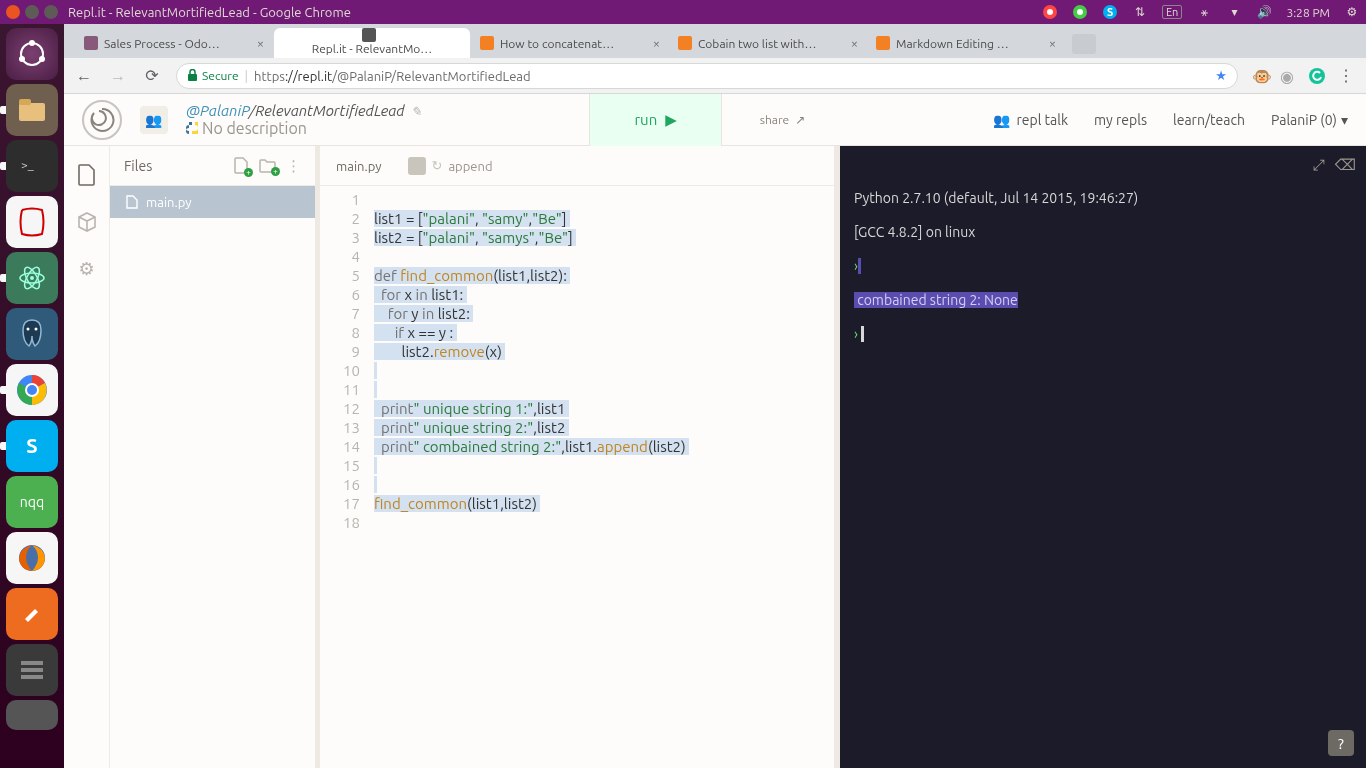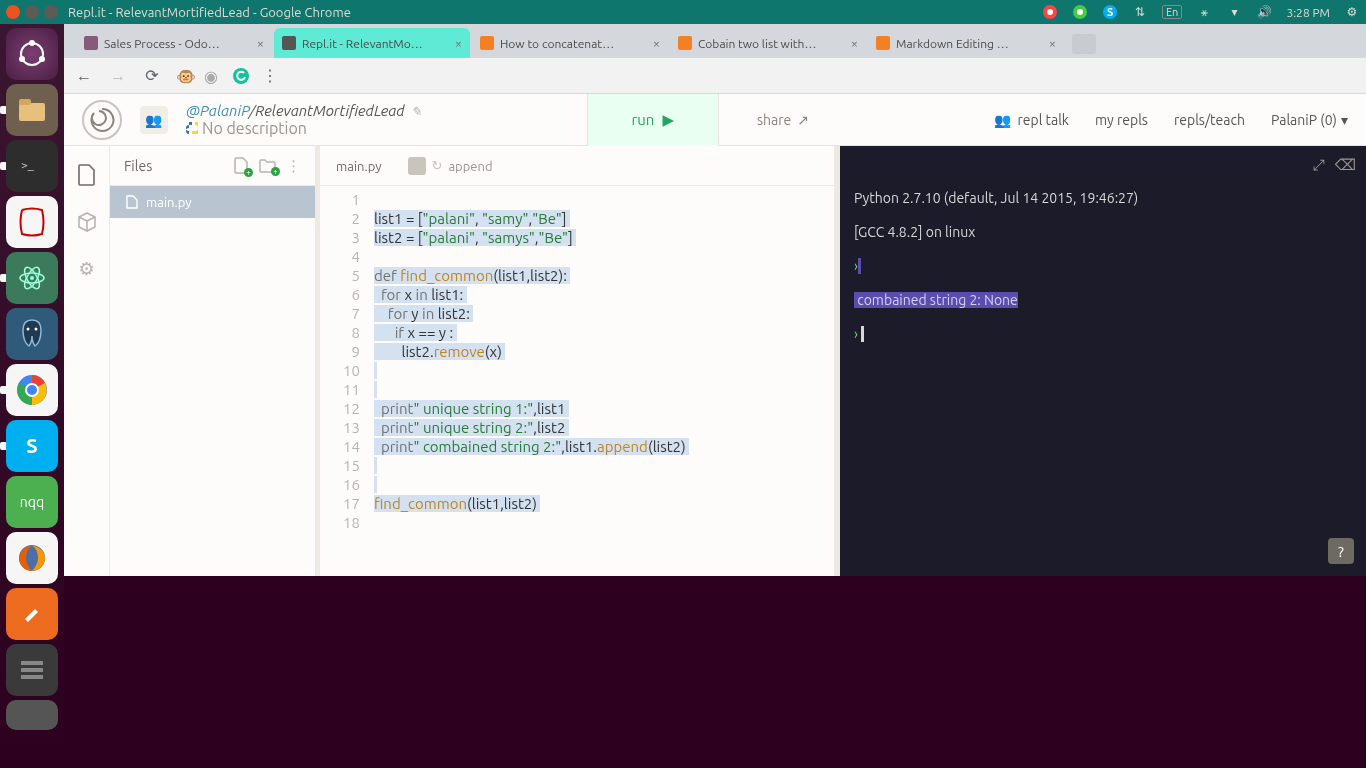--- a/index.html
+++ b/index.html
@@ -1,19 +1,19 @@
 <!DOCTYPE html>
 <html><head>
 <meta charset="utf-8">
 <style>
 * { margin:0; padding:0; box-sizing:border-box; font-family:"Ubuntu",-apple-system,sans-serif; }
 body { width:1366px; height:768px; overflow:hidden; background:#2c001e; position:relative; }
 
 
-.menubar { height:24px; background:#0f766e; color:#dfdbd2; font-size:13px; display:flex; align-items:center; padding:0 6px; }
+.menubar { height:24px; background:#701a75; color:#dfdbd2; font-size:13px; display:flex; align-items:center; padding:0 6px; }
 .menubar .win-controls { display:flex; gap:5px; margin-right:10px; }
 .wc { width:14px; height:14px; border-radius:50%; background:#5e5a56; }
 .wc.close { background:#e95420; }
 .menubar .title { flex:0 0 auto; font-weight:400; }
 .menubar .spacer { flex:1; }
 .menubar .tray { display:flex; gap:14px; align-items:center; font-size:12px; }
 .tray-ico { width:16px; height:16px; display:inline-flex; align-items:center; justify-content:center; color:#dfdbd2; }
 .user-badge { position:absolute; right:4px; top:26px; background:#3c3836; color:#dfdbd2; font-size:11px; padding:1px 5px; border-radius:3px; }
 
 
@@ -28,26 +28,26 @@
 .li-pg { background:#2f5a7a; }
 .li-chrome { background:#f6f6f6; }
 .li-skype { background:#00aff0; }
 .li-nqq { background:#4caf50; font-size:14px; }
 .li-ff { background:#f6f6f6; }
 .li-pm { background:#ee6c1f; }
 .li-kd { background:#3a3a3a; }
 .li-arc { background:#555; }
 
 
-.chrome { position:absolute; left:64px; top:24px; right:0; height:552px; background:#dee1e6; display:flex; flex-direction:column; }
+.chrome { position:absolute; left:64px; top:24px; right:0; height:744px; background:#dee1e6; display:flex; flex-direction:column; }
 .tabstrip { height:34px; display:flex; align-items:flex-end; padding-left:12px; background:#d4d7dc; }
 .tab { height:30px; min-width:0; max-width:196px; flex:1; display:flex; align-items:center; padding:0 8px; font-size:12px; color:#4a4a4a; border-radius:6px 6px 0 0; margin-right:2px; position:relative; overflow:hidden; }
 .tab .fav { width:14px; height:14px; margin-right:6px; flex:0 0 14px; border-radius:2px; }
 .tab .x { margin-left:auto; color:#777; font-size:13px; }
-.tab.active { background:#5eead4; }
+.tab.active { background:#ffffff;flex-direction:column; }
 .newtab { width:24px; height:20px; background:#c8cbd0; margin:0 6px 4px; border-radius:3px; }
 .addrbar { height:36px; background:#f2f2f2; display:flex; align-items:center; padding:0 10px; gap:14px; border-bottom:1px solid #d7d7d7; }
 .navico { color:#5f6368; font-size:16px; width:20px; text-align:center; }
 .omnibox { flex:1; height:26px; background:#fff; border:1px solid #d7d7d7; border-radius:13px; display:flex; align-items:center; padding:0 10px; font-size:13px; color:#333; gap:6px; }
 .secure { color:#0b8043; font-size:12px; display:flex; align-items:center; gap:4px; }
 .url-gray { color:#6b6b6b; }
 .ext { display:flex; gap:10px; align-items:center; }
 .ext-ico { width:18px; height:18px; }
 
 
@@ -55,21 +55,21 @@
 .repl-header { height:52px; border-bottom:1px solid #e8e5e0; display:flex; align-items:center; padding:0 18px; gap:18px; }
 .logo-spiral { width:40px; height:40px; border-radius:50%; border:2px solid #c7c4bf; display:flex; align-items:center; justify-content:center; }
 .logo-spiral svg { width:26px; height:26px; }
 .avatar-sm { width:28px; height:28px; border-radius:4px; background:#f1eee8; display:flex; align-items:center; justify-content:center; font-size:14px; }
 .bcrumb { font-size:15px; color:#555;font-style:italic; }
 .bcrumb .user { color:#3f8fb5; }
 .edit-ico { color:#b8b4ad; font-size:13px; margin-left:6px; }
 .desc { font-size:16px; color:#9b968d; display:flex; align-items:center; gap:4px; }
 .pyico { width:12px; height:12px; }
 .run-btn { margin-left:auto; height:52px; padding:0 44px; background:#e8fff2; color:#1fa65f; font-size:15px; border-left:1px solid #e8e5e0; border-right:1px solid #e8e5e0; display:flex; align-items:center; gap:8px; }
-.share-btn { color:#8a857c; font-size:14px; padding:0 20px; display:flex; align-items:flex-end; gap:6px; }
+.share-btn { color:#8a857c; font-size:12px; padding:0 20px; display:flex; align-items:center; gap:6px; }
 .nav-links { display:flex; gap:26px; color:#555; font-size:14px; align-items:center; margin-left:auto; }
 .repl-talk { display:flex; align-items:center; gap:6px; }
 .profile { display:flex; align-items:center; gap:4px; }
 
 .repl-body { flex:1; display:flex; }
 .tool-rail { width:46px; background:#fdfcfb; border-right:1px solid #eeeae3; display:flex; flex-direction:column; align-items:center; padding-top:18px; gap:26px; }
 .rail-ico { color:#b8b4ad; font-size:18px; }
 .rail-ico.active { color:#6f6a62; }
 
 .file-panel { width:210px; border-right:5px solid #eeeae3; background:#fdfcfb; }
@@ -251,20 +251,32 @@
         <span class="fav" style="background:#f48024"></span>
         <span>Markdown Editing …</span>
         <span class="x">×</span>
       </div>
     <div class="newtab"></div>
   </div>
   <div class="addrbar">
     <span class="navico">←</span>
     <span class="navico" style="color:#bbb">→</span>
     <span class="navico">⟳</span>
+    <div class="omnibox">
+      <span class="secure">
+          <svg width="11" height="13" viewBox="0 0 11 13">
+            <rect x="1" y="5" width="9" height="7" rx="1" fill="#0b8043"></rect>
+            <path d="M3 5 V3 a2.5 2.5 0 0 1 5 0 V5" fill="none" stroke="#0b8043" stroke-width="1.5"></path>
+          </svg>
+          <span>Secure</span>
+        </span>
+      <span style="color:#ccc">|</span>
+      <span><span class="url-gray">https</span><span style="color:#333">://repl.it</span><span class="url-gray">/@PalaniP/RelevantMortifiedLead</span></span>
+      <span style="margin-left:auto;color:#4285f4">★</span>
+    </div>
     <div class="ext">
       <span class="ext-ico">🐵</span>
       <span class="ext-ico" style="color:#aaa">◉</span>
       <span class="ext-ico">
           <svg viewBox="0 0 18 18">
             <circle cx="9" cy="9" r="8" fill="#15c39a"></circle>
             <path d="M12 6 a4 4 0 1 0 1 4" fill="none" stroke="#fff" stroke-width="2"></path>
           </svg>
         </span>
       <span class="navico">⋮</span>
@@ -296,21 +308,21 @@
       <div class="share-btn">
           <span>share</span>
           <span>↗</span>
         </div>
       <div class="nav-links">
         <span class="repl-talk">
             <span style="color:#c9982e">👥</span>
             <span>repl talk</span>
           </span>
         <span>my repls</span>
-        <span>repls/teach</span>
+        <span>learn/teach</span>
         <span class="profile">
             <span>PalaniP (0)</span>
             <span>▾</span>
           </span>
       </div>
     </div>
 
     <div class="repl-body">
       <div class="tool-rail">
         <span class="rail-ico active">

